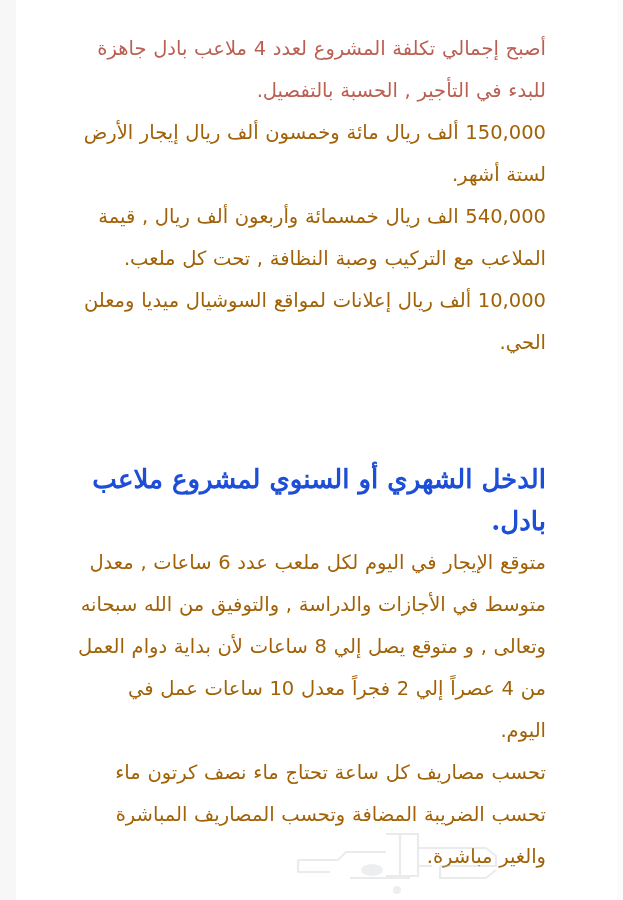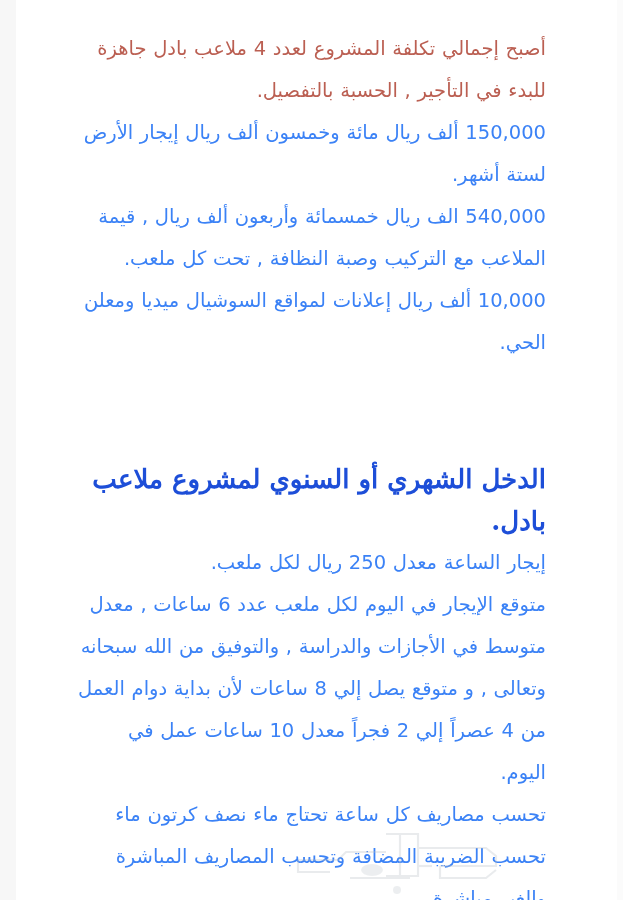--- a/index.html
+++ b/index.html
@@ -45,21 +45,21 @@
   .doc-block {
     margin: 16px;
     padding: 0;
   }
 
   p.para {
     margin: 0;
     padding: 0;
     font-size: 19.5px;
     line-height: 42px;
-    color: #3b82f6;
+    color: #a16207;
     font-weight: 400;
     letter-spacing: 0px;
     word-spacing: 0.5px;
     text-align: right;
   }
 
   p.para.accent {
     color: #bb5f52;
   }
 
@@ -119,21 +119,20 @@
 
 
   </div>
 
   <div class="section-gap"></div>
 
   <div class="doc-block">
 
     <p class="heading-accent">الدخل الشهري أو السنوي لمشروع ملاعب بادل.</p>
 
-    <p class="para">إيجار الساعة معدل 250 ريال لكل ملعب.</p>
 
     <p class="para">متوقع الإيجار في اليوم لكل ملعب عدد 6 ساعات , معدل متوسط في الأجازات والدراسة , والتوفيق من الله سبحانه وتعالى , و متوقع يصل إلي 8 ساعات لأن بداية دوام العمل من 4 عصراً إلي 2 فجراً معدل 10 ساعات عمل في اليوم.</p>
 
     <p class="para">تحسب مصاريف كل ساعة تحتاج ماء نصف كرتون ماء تحسب الضريبة المضافة وتحسب المصاريف المباشرة والغير مباشرة.</p>
 
   </div>
 
 </div>
 
 <div class="watermark">

